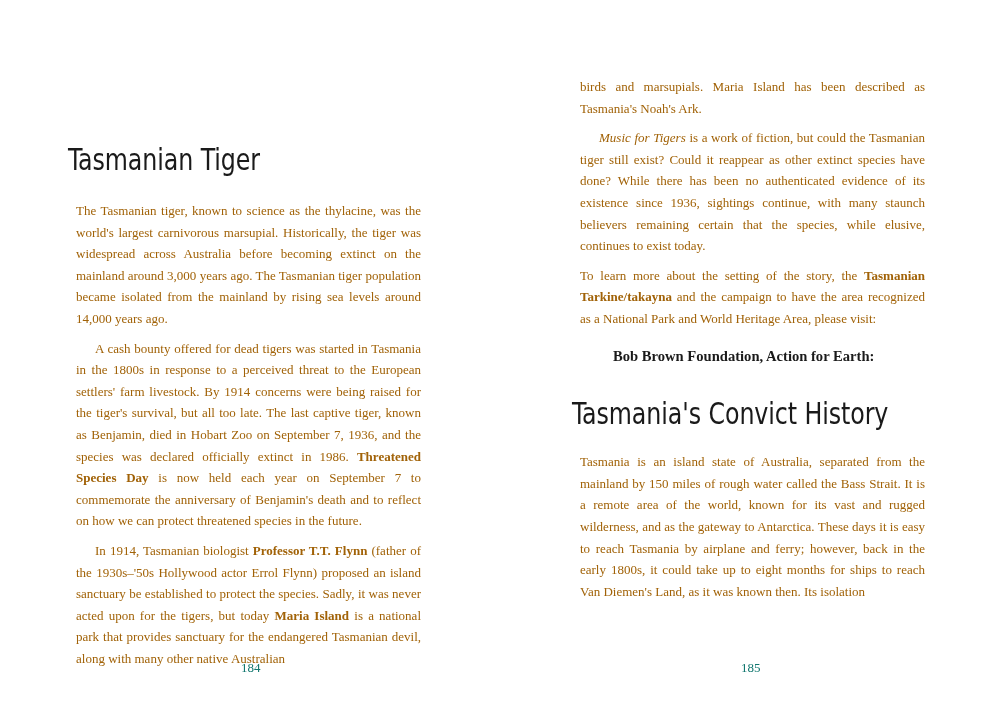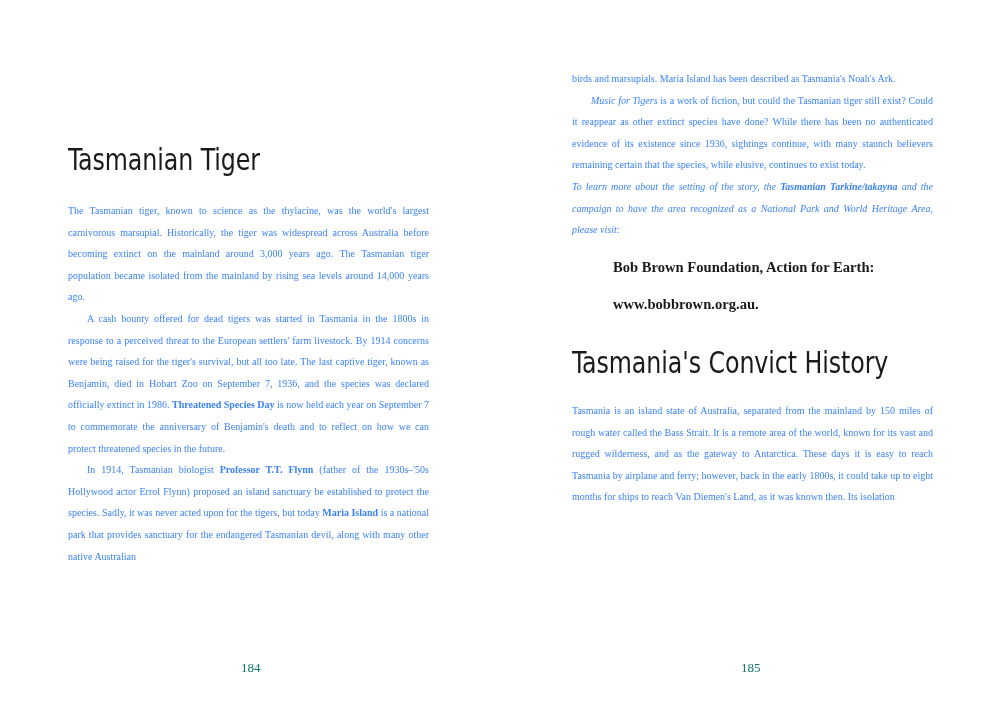--- a/index.html
+++ b/index.html
@@ -62,31 +62,31 @@
     transform: scaleX(0.88);
     transform-origin: left center;
     white-space: nowrap;
   }
   h1.chapter-heading.second {
     margin: 30px 0 20px 0;
   }
 
   
   p.body {
-    margin: 0;
-    font-size: 10px;
+    margin: 8px;
+    font-size: 13px;
     line-height: 21.6px;
     text-align: justify;
     text-justify: inter-word;
     hyphens: none;
-    color: #3b82f6;
+    color: #a16207;
   }
   p.body + p.body { margin-top: 0; }
   p.body.indent { text-indent: 19px; }
-  p.body.gap-before { margin-top: 21.6px; font-style: italic; }
+  p.body.gap-before { margin-top: 21.6px; }
 
   .b { font-weight: bold; }
   .i { font-style: italic; }
 
   
   p.block-indent {
     margin: 16px;
     padding-left: 25px;
     font-size: 14.6px;
     line-height: 21.6px;
@@ -133,21 +133,20 @@
 
       <p class="body">birds and marsupials. Maria Island has been described as Tasmania's Noah's Ark.</p>
 
 
       <p class="body indent"><span class="i">Music for Tigers</span><span> is a work of fiction, but could the Tasmanian tiger still exist? Could it reappear as other extinct species have done? While there has been no authenticated evidence of its existence since 1936, sightings continue, with many staunch believers remaining certain that the species, while elusive, continues to exist today.</span></p>
 
       <p class="body gap-before"><span>To learn more about the setting of the story, the </span><span class="b">Tasmanian Tarkine/takayna</span><span> and the campaign to have the area recognized as a National Park and World Heritage Area, please visit:</span></p>
 
       <p class="block-indent">Bob Brown Foundation, Action for Earth:</p>
 
-      <p class="block-indent">www.bobbrown.org.au.</p>
 
       <h1 class="chapter-heading second">Tasmania's Convict History</h1>
 
       <p class="body">Tasmania is an island state of Australia, separated from the mainland by 150 miles of rough water called the Bass Strait. It is a remote area of the world, known for its vast and rugged wilderness, and as the gateway to Antarctica. These days it is easy to reach Tasmania by airplane and ferry; however, back in the early 1800s, it could take up to eight months for ships to reach Van Diemen's Land, as it was known then. Its isolation</p>
 
     </div>
 
     <div class="folio">185</div>
   </div>
 

